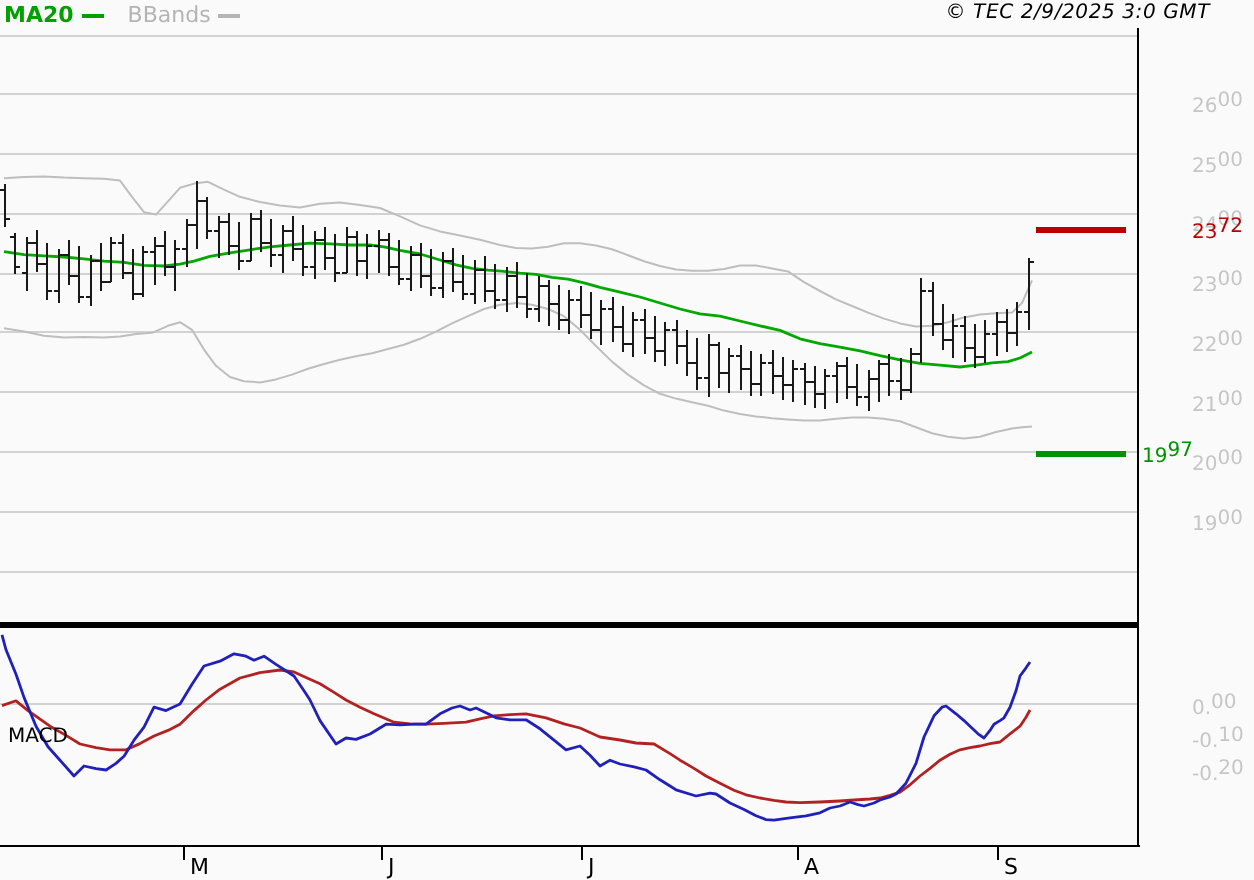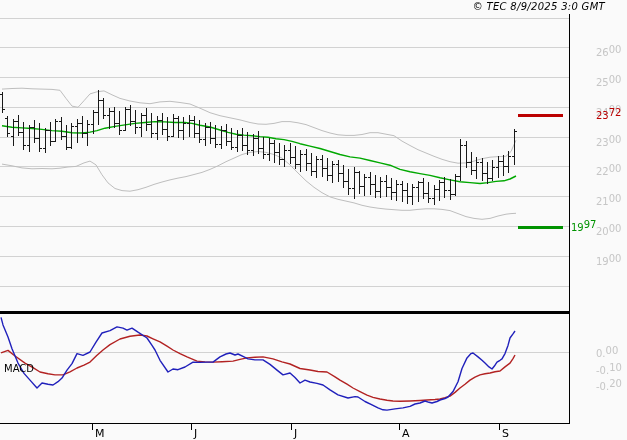--- a/index.html
+++ b/index.html
@@ -61,15 +61,21 @@
       <text x="95" y="437" fill="#000000" font-size="11px" font-family="&quot;DejaVu Sans&quot;,sans-serif">M</text>
       <line x1="191" y1="423" x2="191" y2="430" stroke="#000000" stroke-width="1" shape-rendering="crispEdges"></line>
       <text x="194" y="437" fill="#000000" font-size="11px" font-family="&quot;DejaVu Sans&quot;,sans-serif">J</text>
       <line x1="291" y1="423" x2="291" y2="430" stroke="#000000" stroke-width="1" shape-rendering="crispEdges"></line>
       <text x="294" y="437" fill="#000000" font-size="11px" font-family="&quot;DejaVu Sans&quot;,sans-serif">J</text>
       <line x1="399" y1="423" x2="399" y2="430" stroke="#000000" stroke-width="1" shape-rendering="crispEdges"></line>
       <text x="402" y="437" fill="#000000" font-size="11px" font-family="&quot;DejaVu Sans&quot;,sans-serif">A</text>
       <line x1="499" y1="423" x2="499" y2="430" stroke="#000000" stroke-width="1" shape-rendering="crispEdges"></line>
       <text x="502" y="437" fill="#000000" font-size="11px" font-family="&quot;DejaVu Sans&quot;,sans-serif">S</text>
     </svg>
-  <div class="copyright">© TEC 8/9/2025 3:0 GMT</div>
+  <div class="legend">
+    <span class="lbl ma20">MA20</span>
+    <span class="dash green"></span>
+    <span class="lbl bb">BBands</span>
+    <span class="dash gray"></span>
+  </div>
+  <div class="copyright">© TEC 2/9/2025 3:0 GMT</div>
   <div class="macd-label">MACD</div>
 </div>
 
 </body></html>

